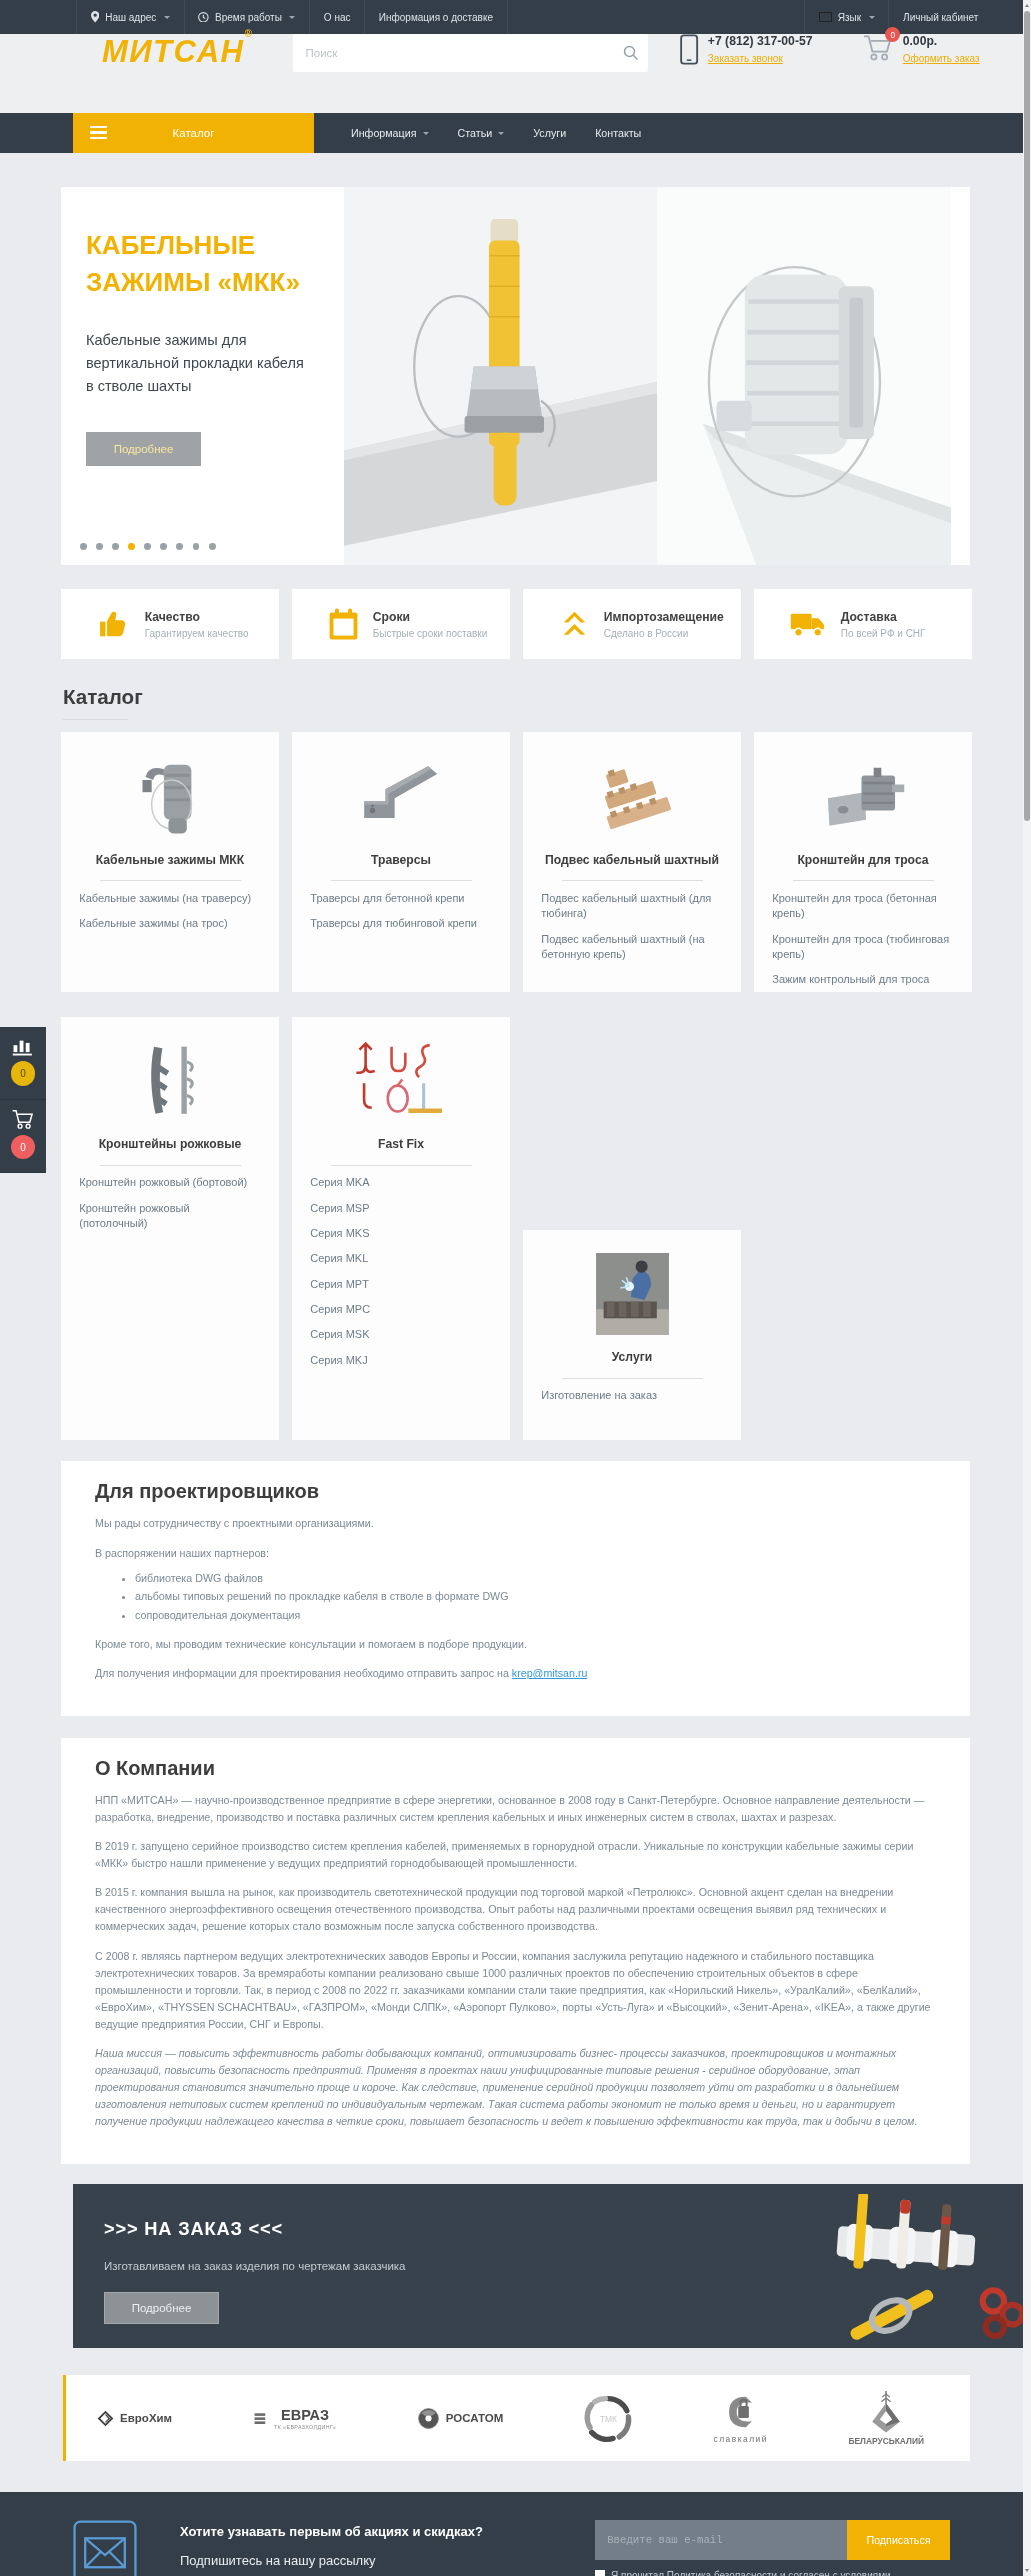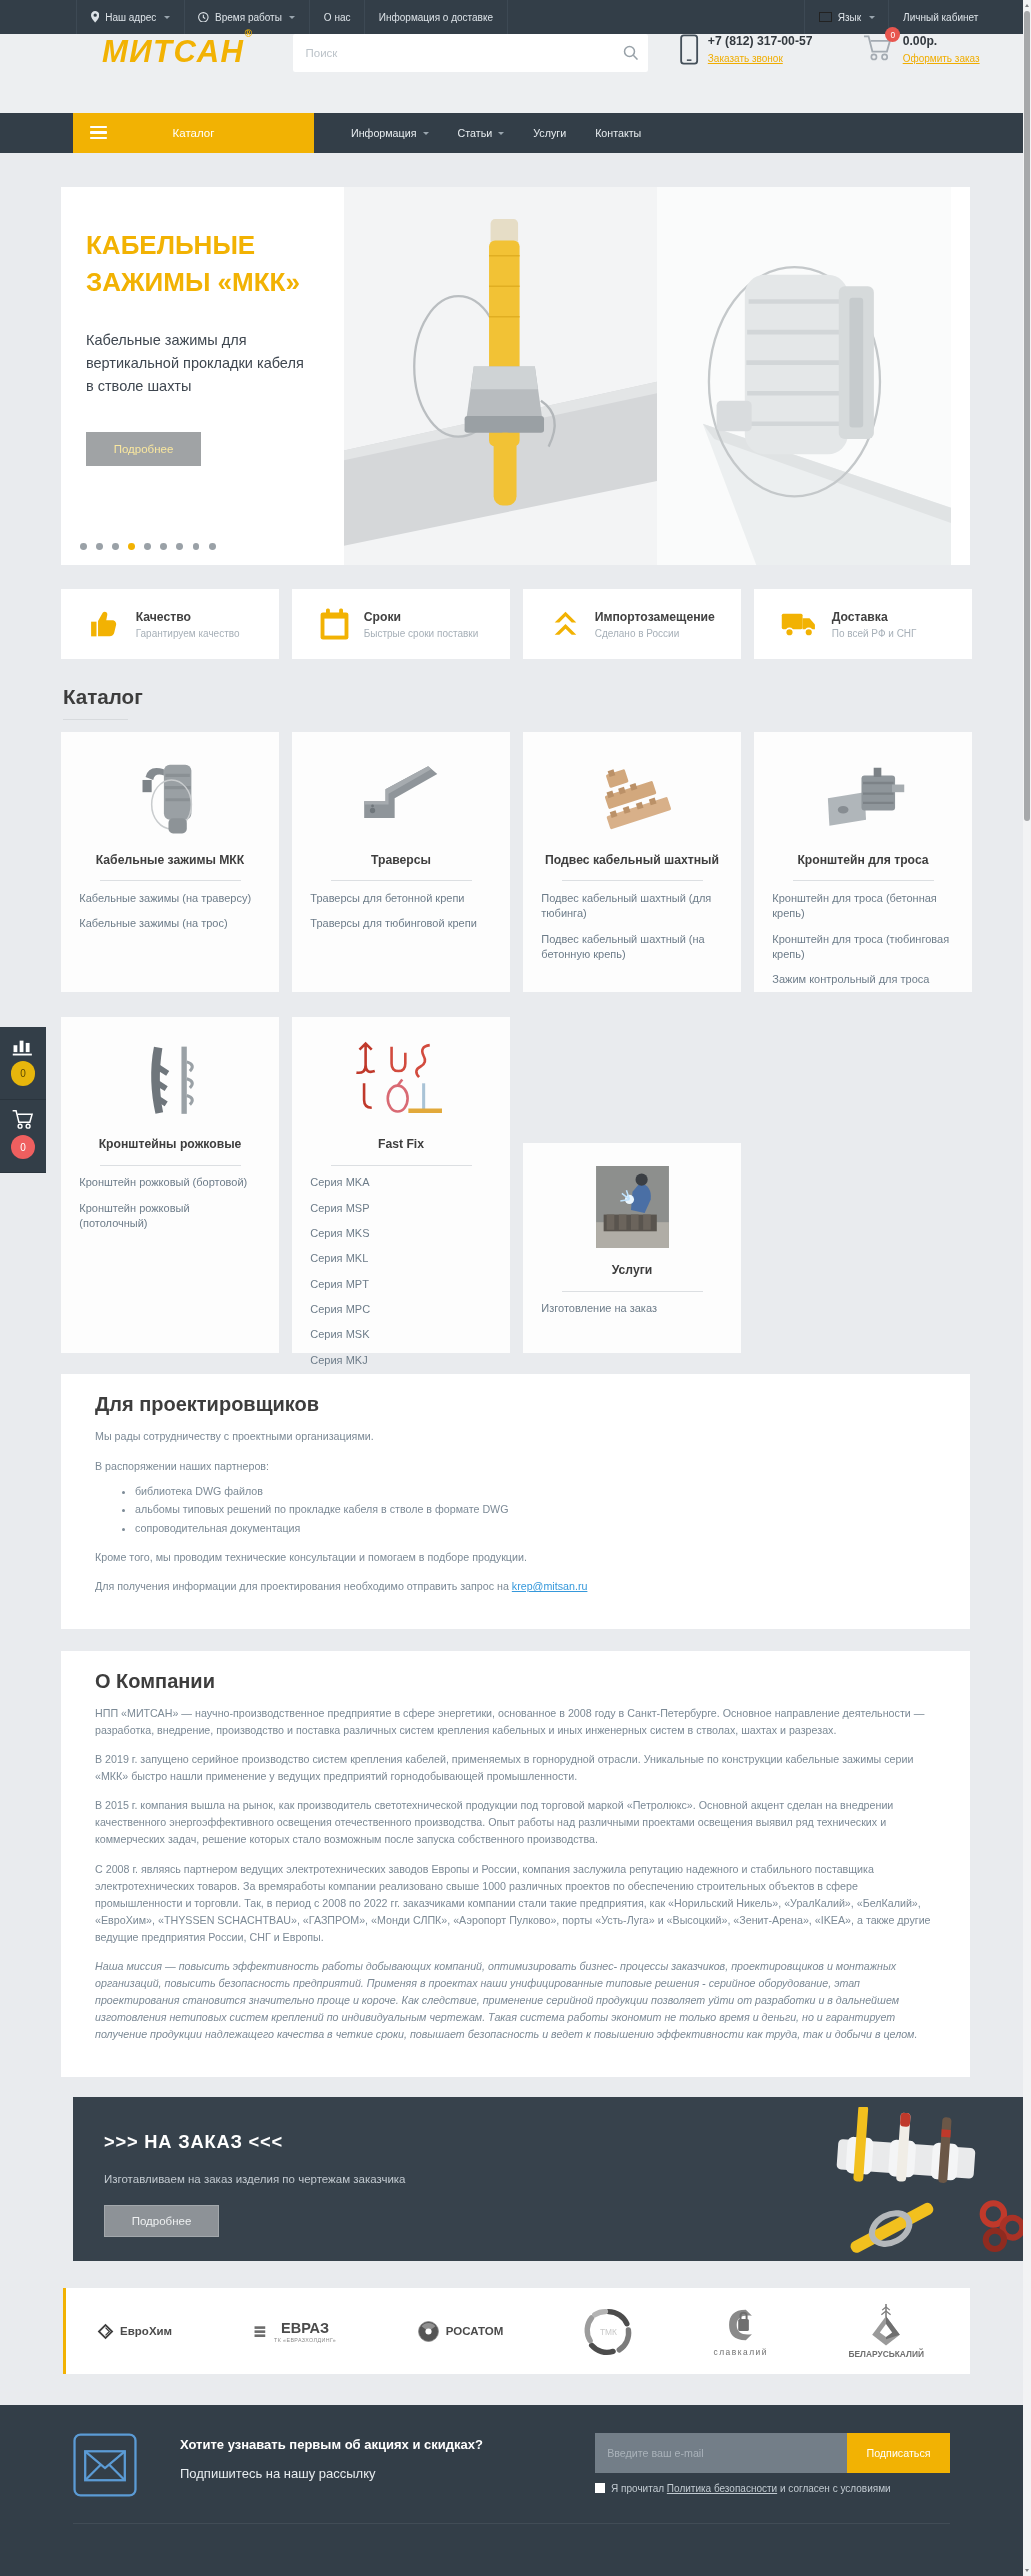--- a/index.html
+++ b/index.html
@@ -52,30 +52,30 @@
 .hero-title { font-size:26px; line-height:37px; font-weight:bold; color:#f2b203; width:221px; }
 .hero-desc { margin-top:27.5px; font-size:14.5px; line-height:23px; color:#3f4750; width:229px; }
 .hero-btn { margin-top:34px; width:115px; height:34px; background:#a0a3a5; border:none; color:#f9e79f; font-size:11.5px; cursor:pointer; font-family:"Liberation Sans", sans-serif; }
 .hero-dots { position:absolute; left:19px; bottom:15.3px; display:flex; gap:9.2px; }
 .dot { width:6.9px; height:6.9px; border-radius:50%; background:#9aa1a7; cursor:pointer; }
 .dot.active { background:#f2b203; }
 .hero-photos { flex:1; display:flex; }
 
 
 .features { display:flex; gap:13px; margin:24.4px 0 0 61px; }
-.feature { width:218px; height:70px; background:#fff; display:flex; align-items:center; padding-left:27px; gap:13.7px; }
+.feature { width:218px; height:70px; background:#fff; display:flex; align-items:center; padding-left:36px; gap:13.7px; }
 .feat-title { font-size:12.2px; font-weight:bold; color:#414141; }
 .feat-sub { font-size:10px; color:#a7b0b8; margin-top:4.6px; }
 
 
 .catalog-title { margin:26px 0 0 63px; font-size:20.6px; font-weight:bold; color:#3d3d3d; }
 .catalog-divider { width:65px; height:0.8px; background:#d7dadd; margin:10px 0 0 63px; }
 .cards { width:922px; margin:12.2px 0 0 61px; display:flex; flex-wrap:wrap; gap:24.4px 13px; align-items:flex-end; }
 .card { width:218px; background:#fdfdfd; padding:20px 18.3px; }
-.card.h1 { height:260px; } .card.h2 { height:336px; } .card.h3 { height:210px; }
+.card.h1 { height:260px; } .card.h2 { height:423px; } .card.h3 { height:210px; }
 .card-img { height:88px; display:flex; align-items:center; justify-content:center; cursor:pointer; }
 .card-title { text-align:center; font-size:12.2px; font-weight:bold; color:#3e3e3e; margin-top:12.2px; cursor:pointer; }
 .card-div { width:141px; height:0.8px; background:#dcdfe2; margin:13.7px auto 4.6px; }
 .card-link { display:block; font-size:11px; color:#6d7c89; margin-top:10px; line-height:15.3px; text-decoration:none; cursor:pointer; }
 
 
 .white-sec { width:909px; margin:21.4px 0 0 61px; background:#fff; padding:19px 34px 34px; }
 .sec-title { font-size:20px; font-weight:bold; color:#3d3d3d; }
 .white-sec p { font-size:10.7px; line-height:17px; color:#7c8a96; margin-top:12.2px; }
 .white-sec ul { margin:7.6px 0 0 40px; }
@@ -99,21 +99,21 @@
 .plogo .nm-sm { font-weight:bold; font-size:8.4px; color:#6f6f6f; margin-top:2.3px; }
 
 
 .footer { background:#333e48; margin-top:31px; height:321px; padding:27.5px 73px 0; }
 .nl-row { display:flex; align-items:flex-start; }
 .nl-texts { margin-left:43px; padding-top:4.6px; }
 .nl-q { color:#fff; font-size:13px; font-weight:bold; }
 .nl-s { color:#e8edf0; font-size:13px; margin-top:13.7px; }
 .nl-form { margin-left:auto; width:355px; }
 .nl-inputs { display:flex; }
-.nl-inputs input { width:252px; height:40px; background:#737e88; border:none; padding:0 12.2px; font-size:10.7px; color:#e8edf0; font-family:Liberation Sans, sans-serif; outline:none; }
+.nl-inputs input { width:252px; height:40px; background:#737e88; border:none; padding:0 12.2px; font-size:10.7px; color:#e8edf0; font-family:Liberation Mono, monospace; outline:none; }
 .nl-inputs input::placeholder { color:#a9b2ba; }
 .nl-btn { width:103px; height:40px; background:#f2b203; border:none; color:#fff; font-size:10.7px; cursor:pointer; font-family:"Liberation Sans", sans-serif; }
 .agree { display:flex; align-items:center; gap:6.1px; margin-top:10px; font-size:10px; color:#c2cad1; }
 .chk { width:10px; height:10px; background:#fff; display:inline-block; cursor:pointer; flex:none; }
 .agree u { cursor:pointer; }
 .f-div { border:none; border-top:0.8px solid #414c56; margin-top:26px; }
 
 
 .float-widgets { position:absolute; left:0; top:1027px; width:46px; }
 .fw { height:73px; background:#333e48; border-bottom:0.8px solid #2a343d; display:flex; flex-direction:column; align-items:center; padding-top:9.2px; cursor:pointer; }

